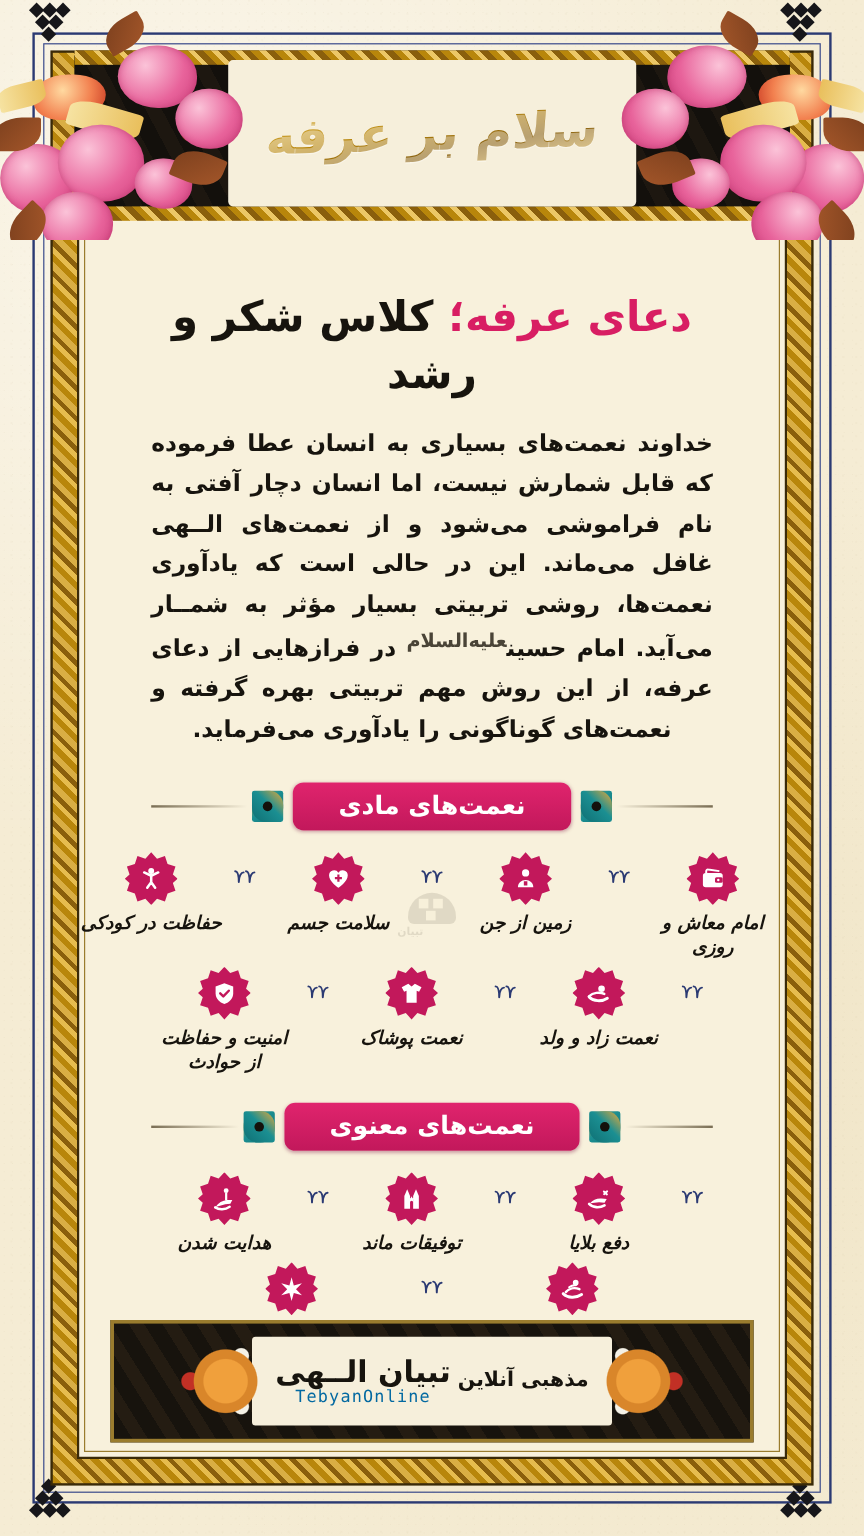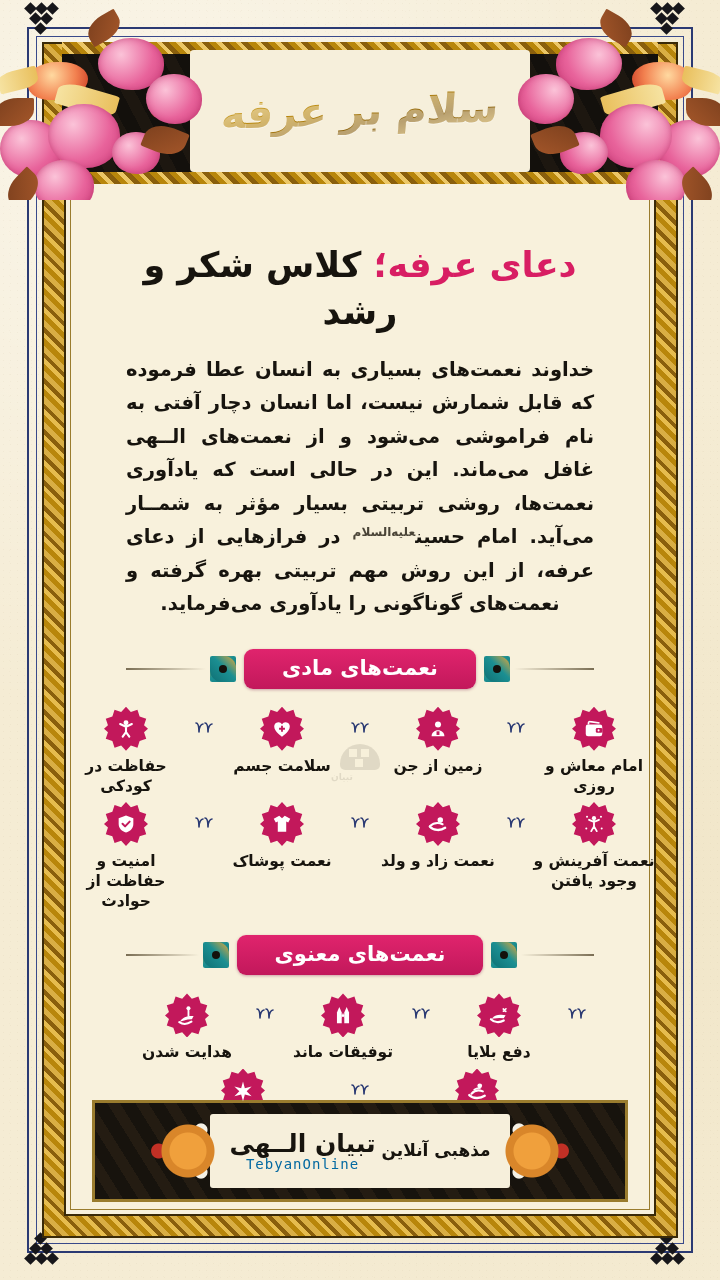--- a/index.html
+++ b/index.html
@@ -167,21 +167,21 @@
   h1.title{
     margin:18px 0 16px;text-align:center;font-size:35px;line-height:1.35;
     font-weight:bold;color:#17140e;letter-spacing:-.5px;
   }
   h1.title .accent{color:#d81e63;}
   p.intro{
     margin:0 0 6px;text-align:justify;text-align-last:center;
     font-size:19.5px;line-height:1.72;font-weight:bold;color:#17140e;
     letter-spacing:-.3px;
   }
-  .sup{font-size:12px;vertical-align:super;color:#4a4437;}
+  .sup{font-size:16px;vertical-align:super;color:#4a4437;}
 
   
   .sec-head{display:flex;align-items:center;justify-content:center;margin:22px 0 14px;}
   .sec-rule{flex:1;height:2px;background:linear-gradient(90deg,rgba(122,110,84,0),#7a6e54);}
   .sec-rule.rev{background:linear-gradient(270deg,rgba(122,110,84,0),#7a6e54);}
   .rosette{width:34px;height:34px;flex:0 0 34px;position:relative;}
   .rosette:before,.rosette:after{
     content:"";position:absolute;inset:4px;border-radius:46% 8% 46% 8%;
     background:linear-gradient(135deg,#e7a93a,#1b8f92 45%,#0f6f73);
   }
@@ -194,21 +194,21 @@
     background:linear-gradient(180deg,#e0246d,#c2185b);
     color:#fff;font-size:21px;font-weight:bold;
     padding:7px 38px 9px;border-radius:9px;margin:0 4px;white-space:nowrap;
     box-shadow:0 1px 3px rgba(120,10,60,.35);
   }
 
   
   .row{display:flex;align-items:flex-start;justify-content:center;margin:4px 0 2px;}
   .blessing{
     display:flex;flex-direction:column;align-items:center;
-    width:122px;flex:0 0 auto;
+    width:122px;flex:0 0 auto;font-style:italic;
   }
   .blessing.wide{width:200px;}
   .badge{
     width:44px;height:44px;position:relative;margin-bottom:5px;
     display:flex;align-items:center;justify-content:center;
   }
   .badge .star{
     position:absolute;inset:0;background:#c2185b;
     clip-path:polygon(50% 0%,61% 12%,76% 7%,81% 22%,96% 27%,91% 42%,100% 50%,91% 58%,96% 73%,81% 78%,76% 93%,61% 88%,50% 100%,39% 88%,24% 93%,19% 78%,4% 73%,9% 58%,0% 50%,9% 42%,4% 27%,19% 22%,24% 7%,39% 12%);
   }
@@ -417,35 +417,20 @@
           <svg viewBox="0 0 24 24" fill="none">
               <circle cx="12" cy="5.2" r="2.7" fill="#fff"></circle>
               <path d="M12 8.4v7M12 9.6 5.6 6.6M12 9.6l6.4-3M12 15.4l-3.6 5M12 15.4l3.6 5" stroke="#fff" stroke-width="2.3" stroke-linecap="round"></path>
             </svg>
         </div>
         <div class="label">حفاظت در کودکی</div>
       </div>
     </div>
 
     <div class="row">
-      <div class="blessing">
-        <div class="badge">
-          <div class="halo"></div>
-            <div class="star"></div>
-          <svg viewBox="0 0 24 24" fill="none">
-              <circle cx="12" cy="5.6" r="2.3" fill="#fff"></circle>
-              <path d="M12 8.2v6.4M12 9.6 6.6 7.4M12 9.6l5.4-2.2M12 14.6l-3 5.2M12 14.6l3 5.2" stroke="#fff" stroke-width="2" stroke-linecap="round"></path>
-              <circle cx="4.4" cy="4" r="1.1" fill="#fff"></circle>
-              <circle cx="19.6" cy="4" r="1.1" fill="#fff"></circle>
-              <circle cx="3.6" cy="17" r="1.1" fill="#fff"></circle>
-              <circle cx="20.4" cy="17" r="1.1" fill="#fff"></circle>
-            </svg>
-        </div>
-        <div class="label">نعمت آفرینش و وجود یافتن</div>
-      </div>
       <div class="sep">
         <svg viewBox="0 0 20 14" fill="none">
             <path d="M2 2c2 0 3 3 3 9M5 11c0-5 2-8 4-8M11 2c2 0 3 3 3 9M14 11c0-5 2-8 4-8" stroke="#2b3a73" stroke-width="1.6" stroke-linecap="round"></path>
           </svg>
       </div>
       <div class="blessing">
         <div class="badge">
           <div class="halo"></div>
             <div class="star"></div>
           <svg viewBox="0 0 24 24" fill="none">

